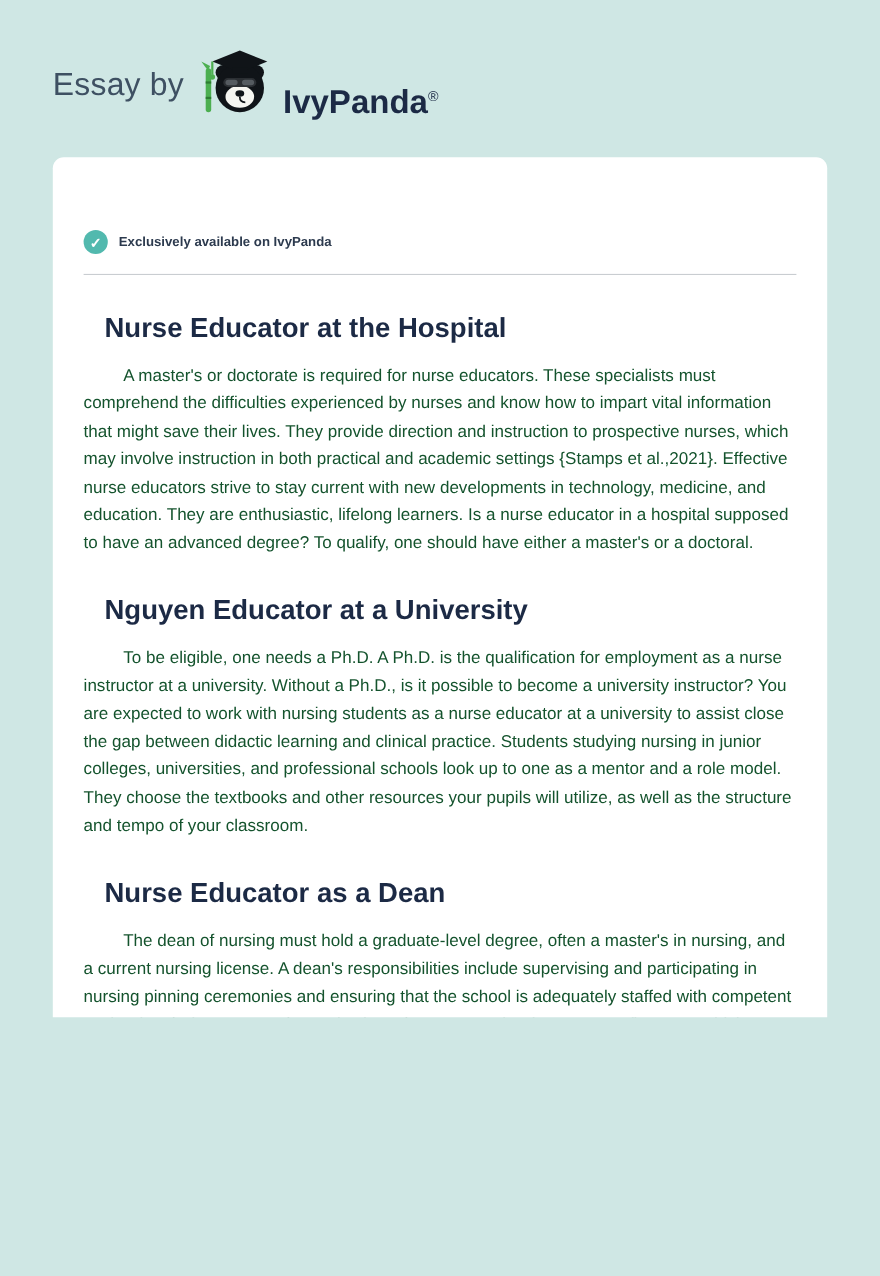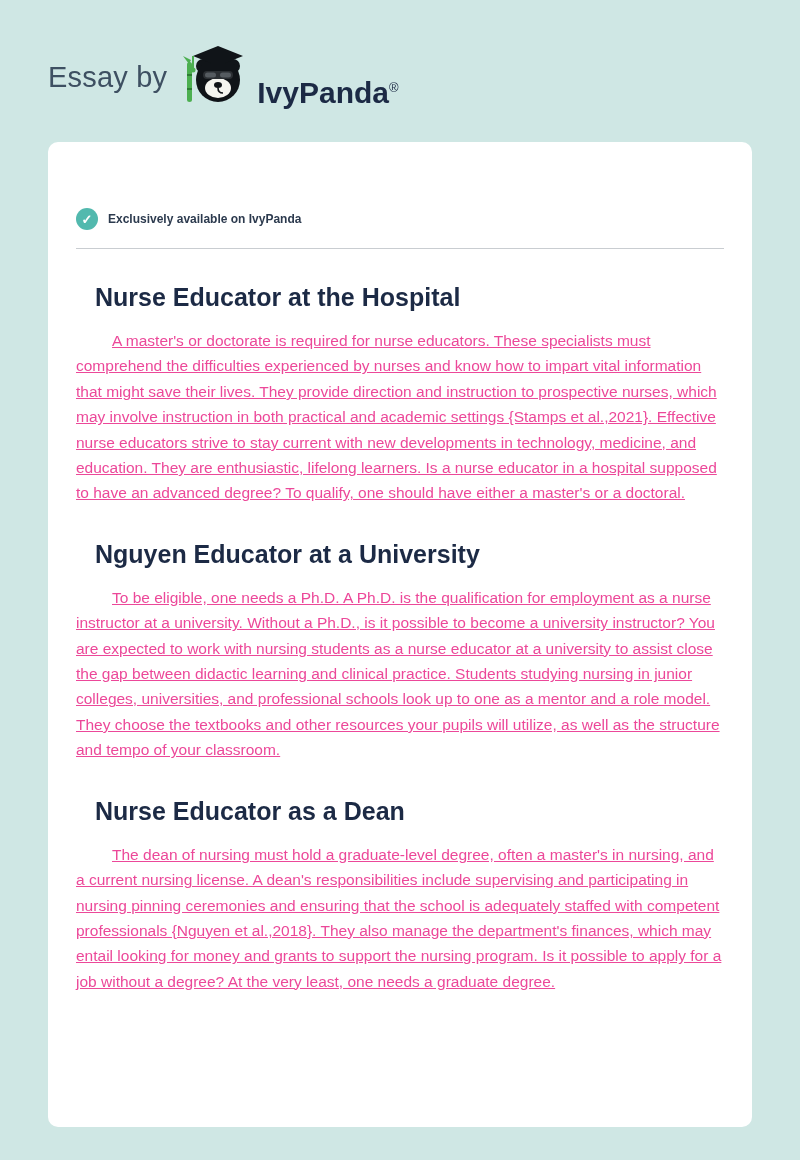--- a/index.html
+++ b/index.html
@@ -2,21 +2,21 @@
 <html><head>
 <meta charset="utf-8">
 <style>
   * { margin: 0; padding: 0; box-sizing: border-box; }
   html, body {
     font-family: "Liberation Sans", sans-serif;
     background: #cfe7e4;
   }
   .page {
     width: 800px;
-    height: 1160px;
+    height: 925px;
     background: #cfe7e4;
     margin: 0 auto;
     overflow: hidden;
   }
   .header {
     display: flex;
     align-items: center;
     padding: 44px 48px 0 48px;
     gap: 14px;
   }
@@ -87,25 +87,24 @@
   .section-heading {
     font-size: 25px;
     font-weight: bold;
     color: #1c2a45;
     margin-top: 34px;
     margin-bottom: 16px;
     margin-left: 19px;
   }
   .body-text {
     font-size: 15.5px;
-    color: #ec4899;
+    color: #14532d;
     line-height: 25.4px;
     text-indent: 36px;
     max-width: 648px;
-    text-decoration: underline;
   }
 </style>
 </head>
 <body>
 
 <div class="page">
 
   <div class="header">
     <span class="essay-by">Essay by</span>
 

